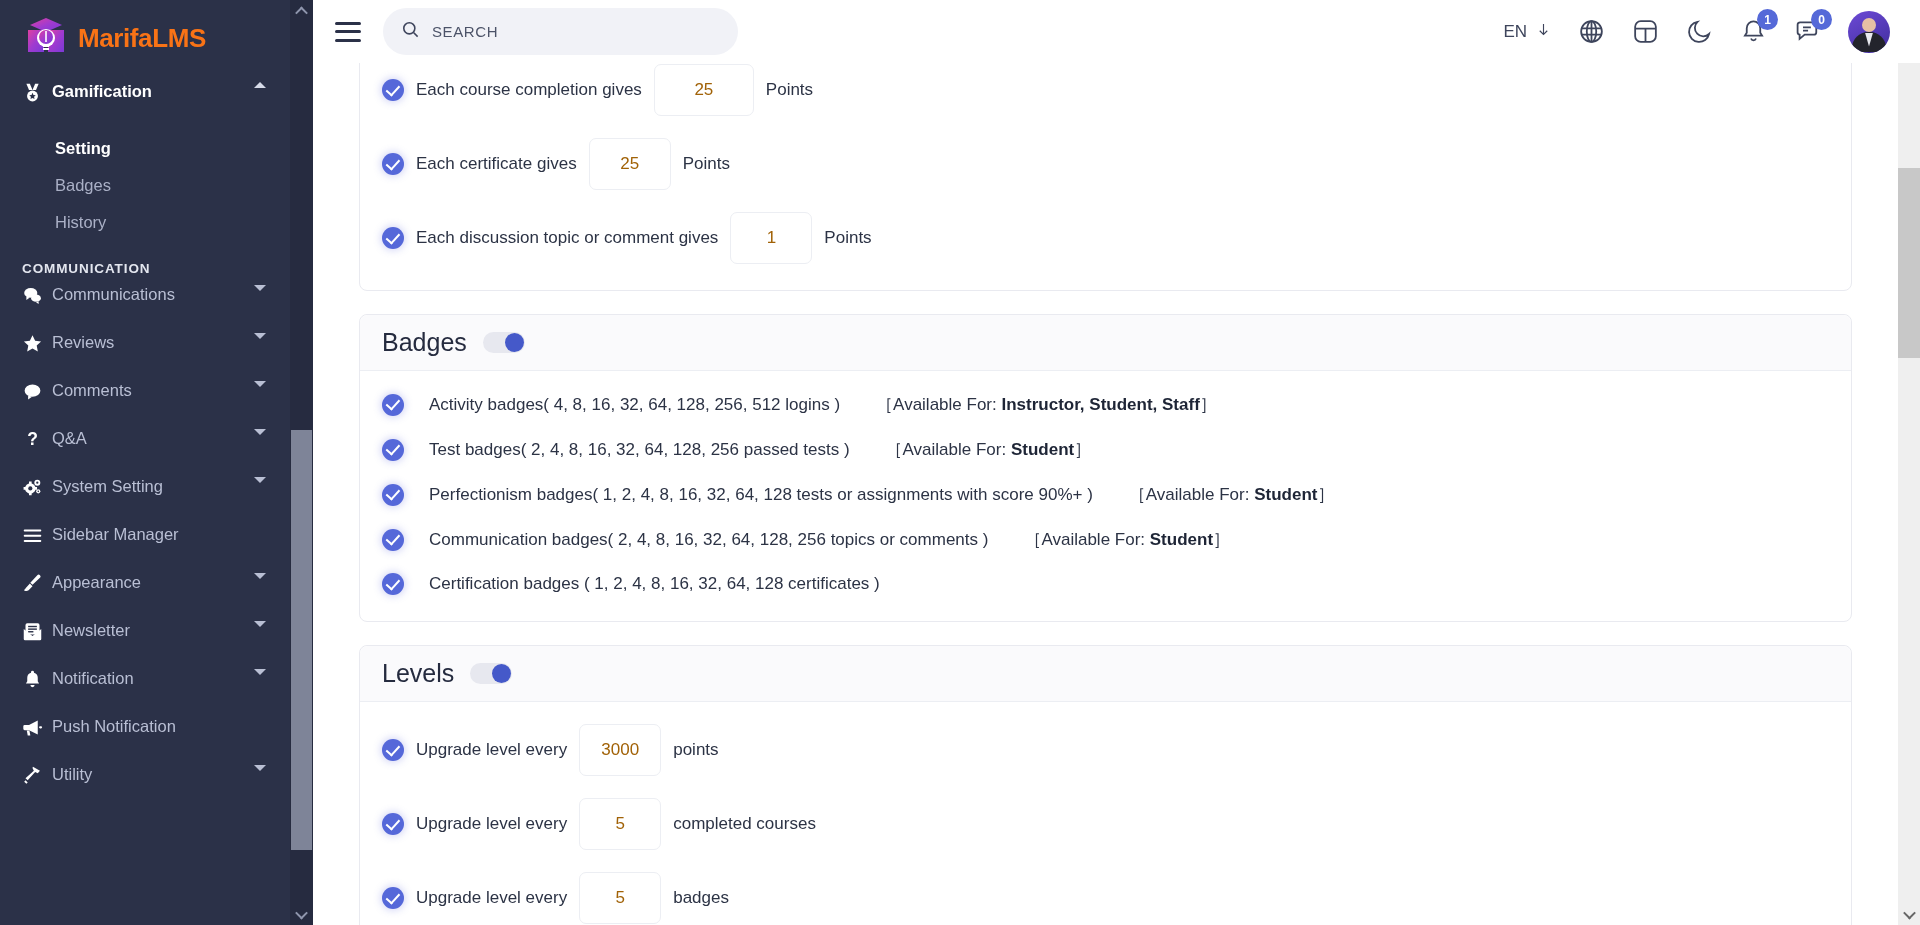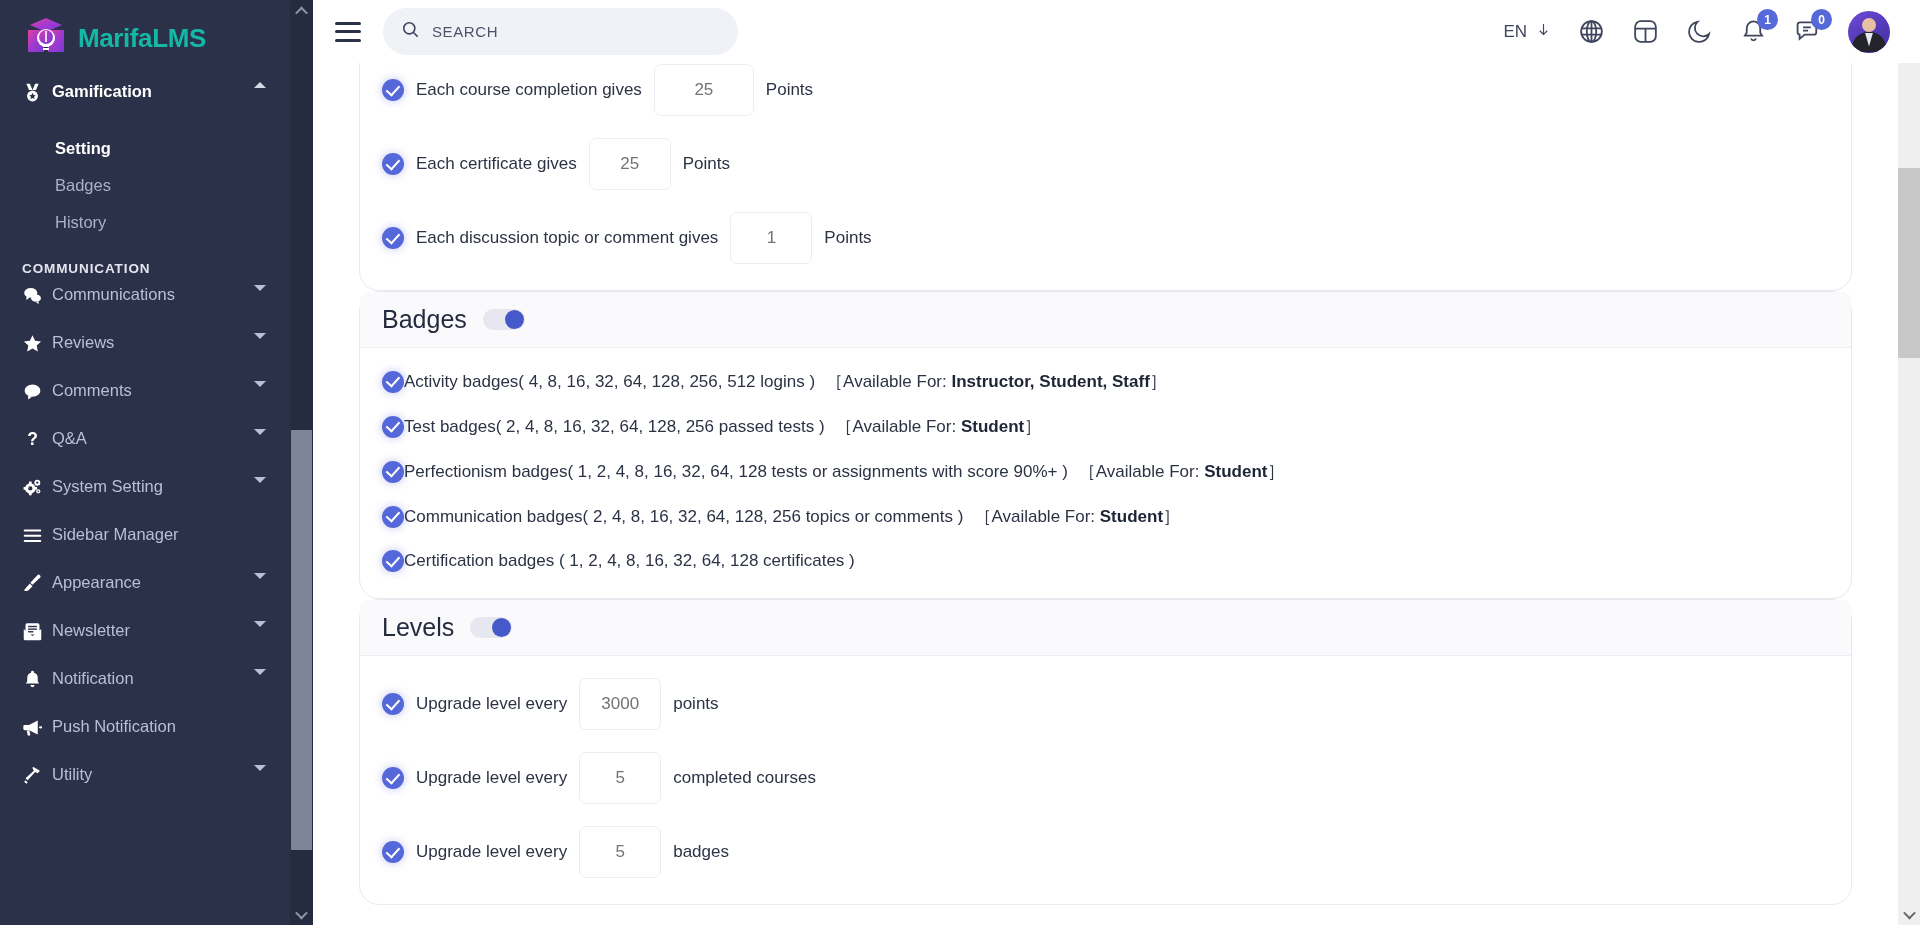--- a/index.html
+++ b/index.html
@@ -19,21 +19,21 @@
     overflow: hidden;
   }
   .sidebar-inner { width: 290px; height: 925px; position: relative; }
 
   .brand {
     height: 76px; display: flex; align-items: center;
     padding-left: 22px; gap: 8px;
   }
   .brand-logo { width: 48px; height: 48px; position: relative; flex: 0 0 48px; }
   .brand-name {
-    color: #14b8a6; font-size: 26px; font-weight: 700; letter-spacing: -0.4px;
+    color: #f97316; font-size: 26px; font-weight: 700; letter-spacing: -0.4px;
     white-space: nowrap;
   }
 
   .nav { padding-top: 6px; }
   .nav-item {
     display: flex; align-items: flex-start;
     height: 48px; padding: 0 22px 0 22px;
     color: #b9bfd4; font-size: 16.5px;
     cursor: pointer; position: relative;
   }
@@ -111,21 +111,22 @@
   .avatar .body { position:absolute; width:34px;height:20px;border-radius:16px 16px 0 0;background:#23242c; left:4px; top:21px;}
   .avatar .shirt{ position:absolute; width:8px;height:14px;background:#e8e9ef; left:17px; top:22px; clip-path: polygon(0 0,100% 0,50% 100%);}
 
   
   .content {
     position: absolute; top: 63px; left: 0; right: 22px; bottom: 0;
     background: #ffffff; padding: 0 46px 0 46px; overflow: hidden;
   }
 
   .card {
-    border: 1px solid #e9eaf0; border-radius: 20px; background: #ffffff;
+    border: 1px solid #e9eaf0; border-radius: 8px; background: #ffffff;
+    margin-bottom: 23px;
   }
   .card-head {
     background: #fafafc; border-bottom: 1px solid #eceef3;
     border-radius: 8px 8px 0 0;
     padding: 13px 22px; display: flex; align-items: center; gap: 16px;
   }
   .card-title { font-size: 25px; color: #252b3f; font-weight: 400; }
   .toggle {
     width: 42px; height: 21px; border-radius: 12px; background: #e7e8ef;
     position: relative; cursor: pointer; flex: 0 0 42px;
@@ -144,25 +145,25 @@
     box-shadow: 0 0 7px 2px rgba(107,116,222,0.25); cursor: pointer;
   }
   .check:after {
     content: ""; width: 6px; height: 11px; border-right: 2.4px solid #fff;
     border-bottom: 2.4px solid #fff; transform: rotate(42deg) translate(-1px,-1px);
   }
   .rlabel { font-size: 17px; color: #2c3345; white-space: nowrap; }
   .num-input {
     width: 82px; height: 52px; border: 1px solid #eceef3; border-radius: 7px;
     display: flex; align-items: center; justify-content: center;
-    font-size: 17px; color: #737373; background: #fff; cursor: text;
+    font-size: 17px; color: #a16207; background: #fff; cursor: text;
   }
   .unit { font-size: 17px; color: #2c3345; }
 
-  .badge-row { display: flex; align-items: center; gap: 0; margin-bottom: 22px; }
+  .badge-row { display: flex; align-items: center; gap: 25px; margin-bottom: 22px; }
   .badge-row:last-child { margin-bottom: 0; }
   .btext { font-size: 17px; color: #2c3345; white-space: nowrap; }
   .btext b { font-weight: 700; color: #1e2536; }
   .bavail { margin-left: 11px; }
 
   
   .pg-scroll {
     position: absolute; top: 63px; right: 0; width: 22px; bottom: 0;
     background: #efefef;
   }

